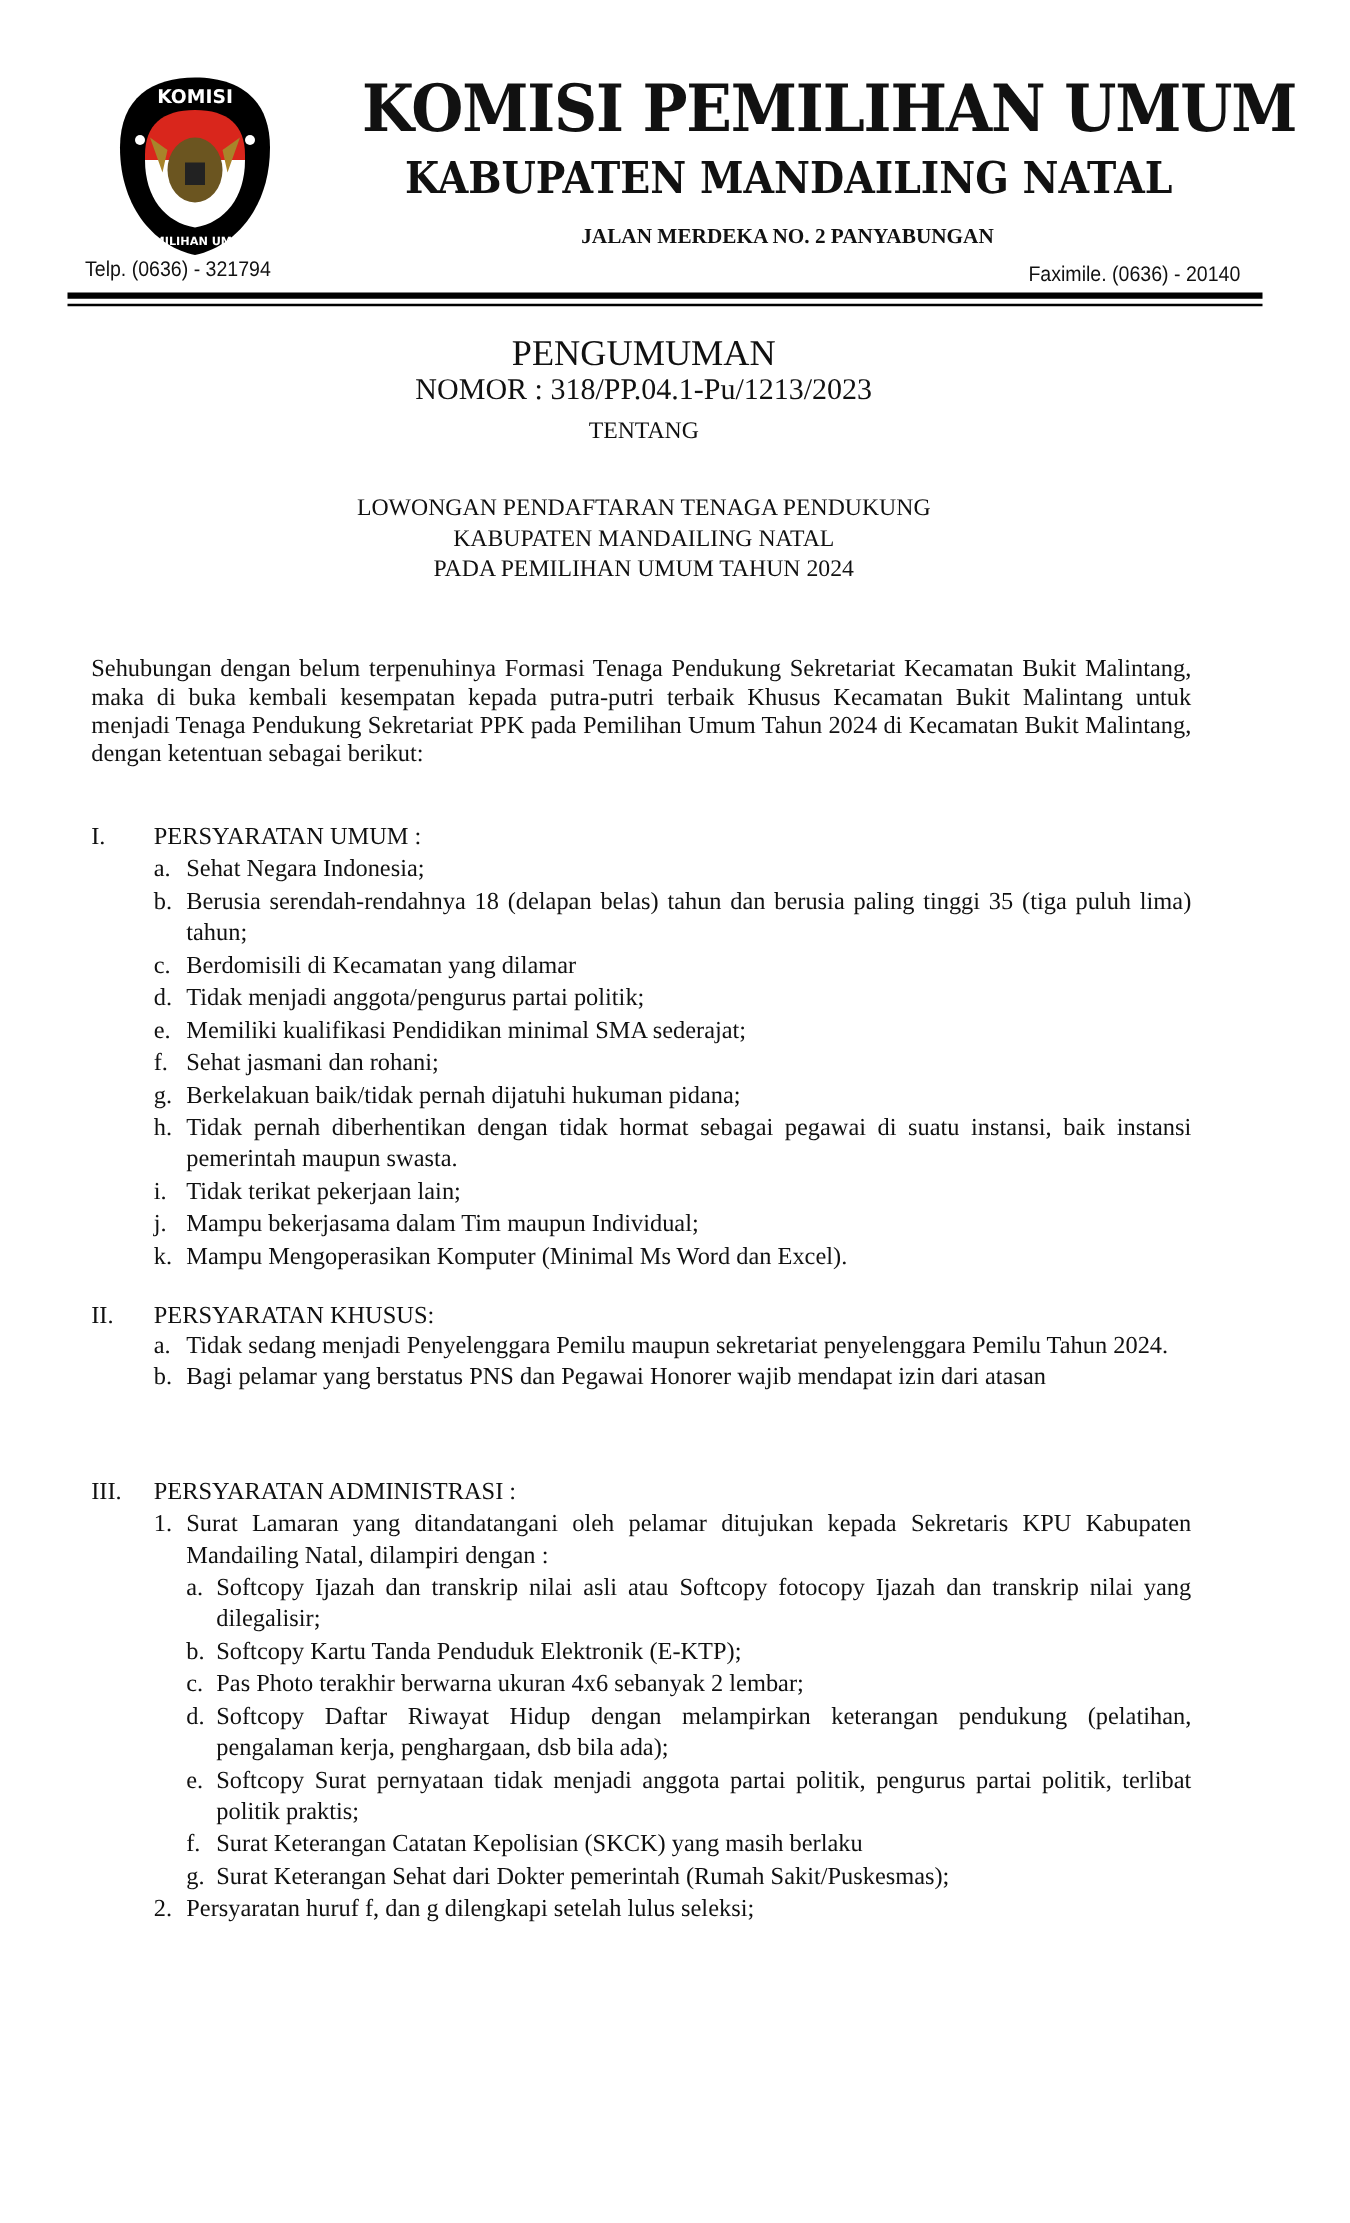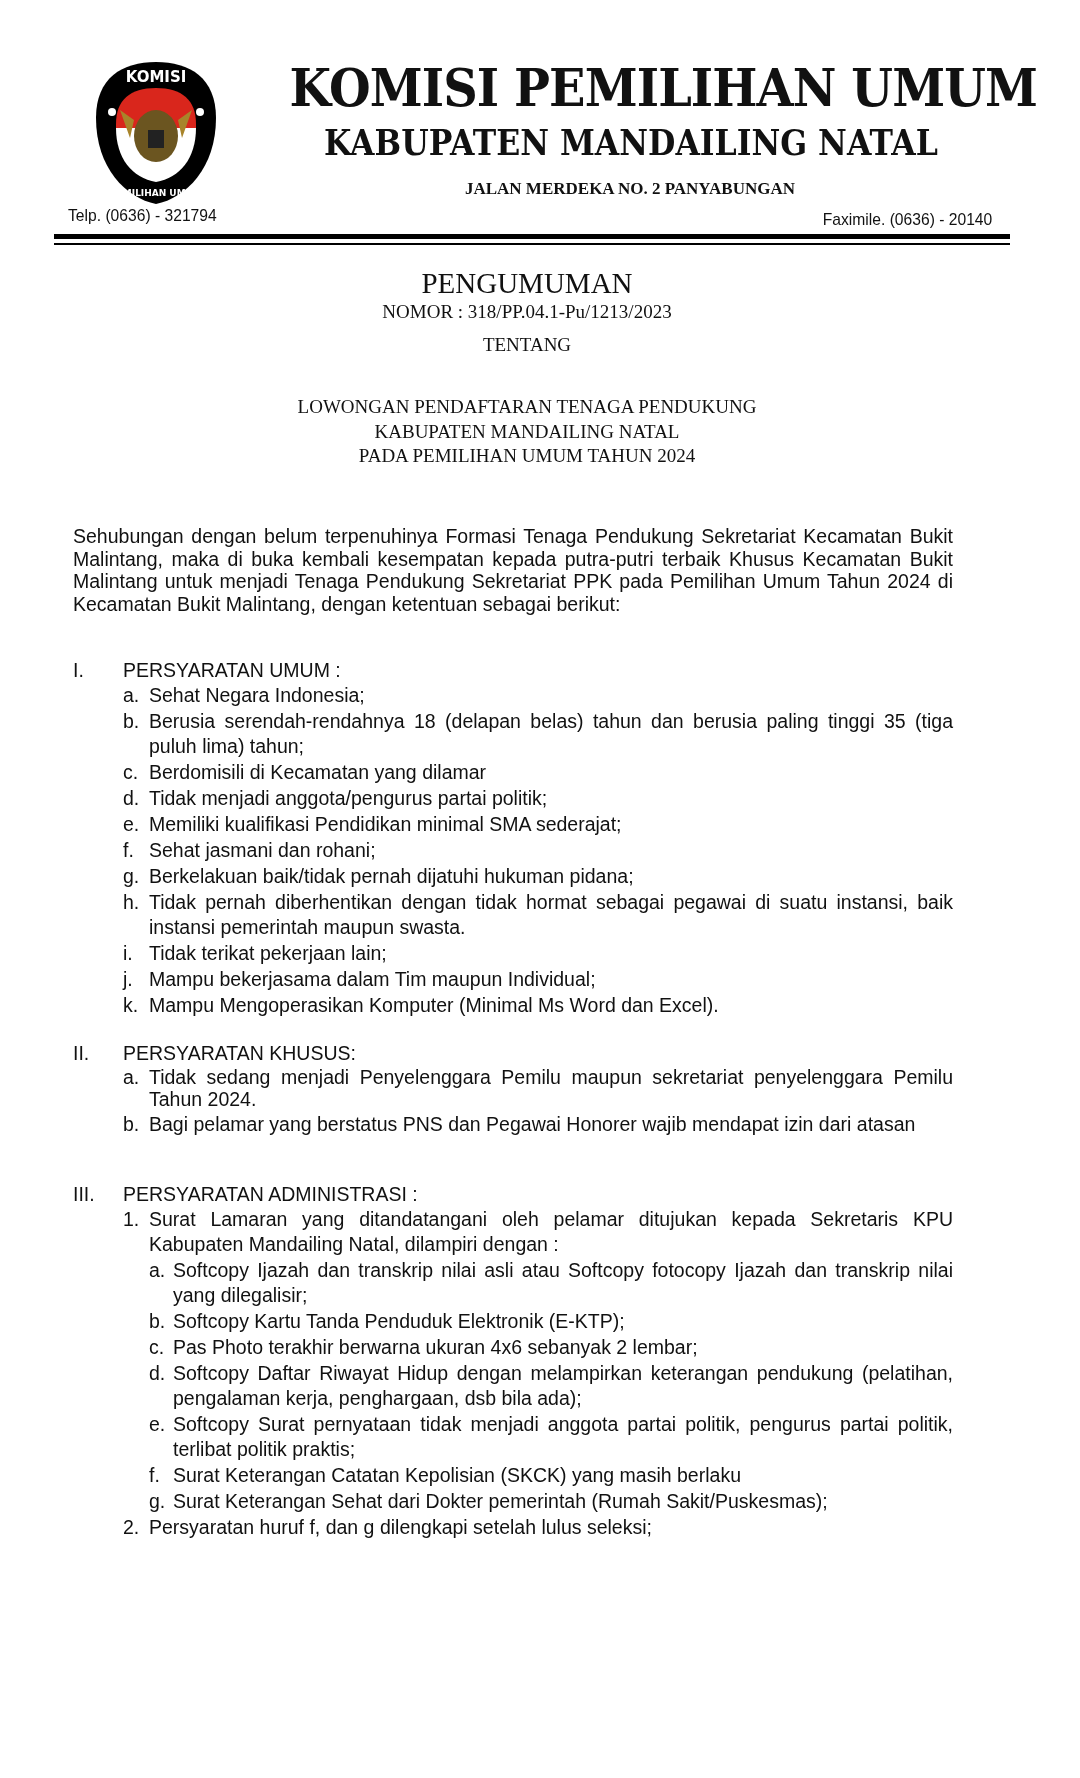--- a/index.html
+++ b/index.html
@@ -8,28 +8,28 @@
   
   .logo{left:90px;top:58px;width:132px;height:150px;}
   .h1{left:260px;top:58px;width:740px;text-align:center;font-family:"DejaVu Serif",serif;font-weight:bold;font-size:52px;letter-spacing:-1px;line-height:60px;white-space:nowrap;transform:scaleX(0.92);transform-origin:center;}
   .h2{left:290px;top:122px;width:680px;text-align:center;font-family:"DejaVu Serif",serif;font-weight:bold;font-size:35px;line-height:42px;white-space:nowrap;transform:scaleX(0.9);transform-origin:center;}
   .h3{left:330px;top:174px;width:600px;text-align:center;font-family:"Liberation Serif",serif;font-weight:bold;font-size:17px;line-height:30px;white-space:nowrap;}
   .telp{left:68px;top:206px;font-family:"Liberation Sans",sans-serif;font-size:17px;white-space:nowrap;transform:scaleX(0.92);transform-origin:left;}
   .fax{right:88px;top:210px;font-family:"Liberation Sans",sans-serif;font-size:17px;white-space:nowrap;transform:scaleX(0.92);transform-origin:right;}
   .rule1{left:54px;top:234px;width:956px;height:5px;background:#000;}
   .rule2{left:54px;top:243px;width:956px;height:2px;background:#000;}
   
-  .center{left:0;width:1030px;text-align:center;white-space:nowrap;margin-left:12px;}
+  .center{left:0;width:1030px;text-align:center;white-space:nowrap;}
   .title{top:266px;font-family:"Liberation Serif",serif;font-size:29px;line-height:34px;}
-  .nomor{top:300px;font-family:"Liberation Serif",serif;font-size:19px;line-height:24px;}
+  .nomor{top:300px;font-family:"Liberation Serif",serif;font-size:24px;line-height:24px;}
   .tentang{top:333px;font-family:"Liberation Serif",serif;font-size:19px;line-height:24px;}
   .subj{top:395px;font-family:"Liberation Serif",serif;font-size:19px;line-height:24.5px;}
   .subj div{white-space:nowrap;}
   
-  .body-text{font-family:Liberation Sans, sans-serif;font-size:19.5px;line-height:22.5px;}
+  .body-text{font-family:Liberation Serif, serif;font-size:19.5px;line-height:22.5px;}
   .intro{left:73px;top:525px;width:880px;text-align:justify;}
   .sec{left:73px;width:900px;}
   .sec-head{display:flex;line-height:26px;}
   .roman{width:50px;}
   .items{margin-left:50px;width:830px;}
   .item{display:flex;text-align:justify;line-height:25px;margin-bottom:1px;}
   .item .lbl{width:26px;flex:none;}
   .item .txt{flex:1;}
   .tight .item{line-height:22px;margin-bottom:3px;}
   .sub{margin-left:26px;}

